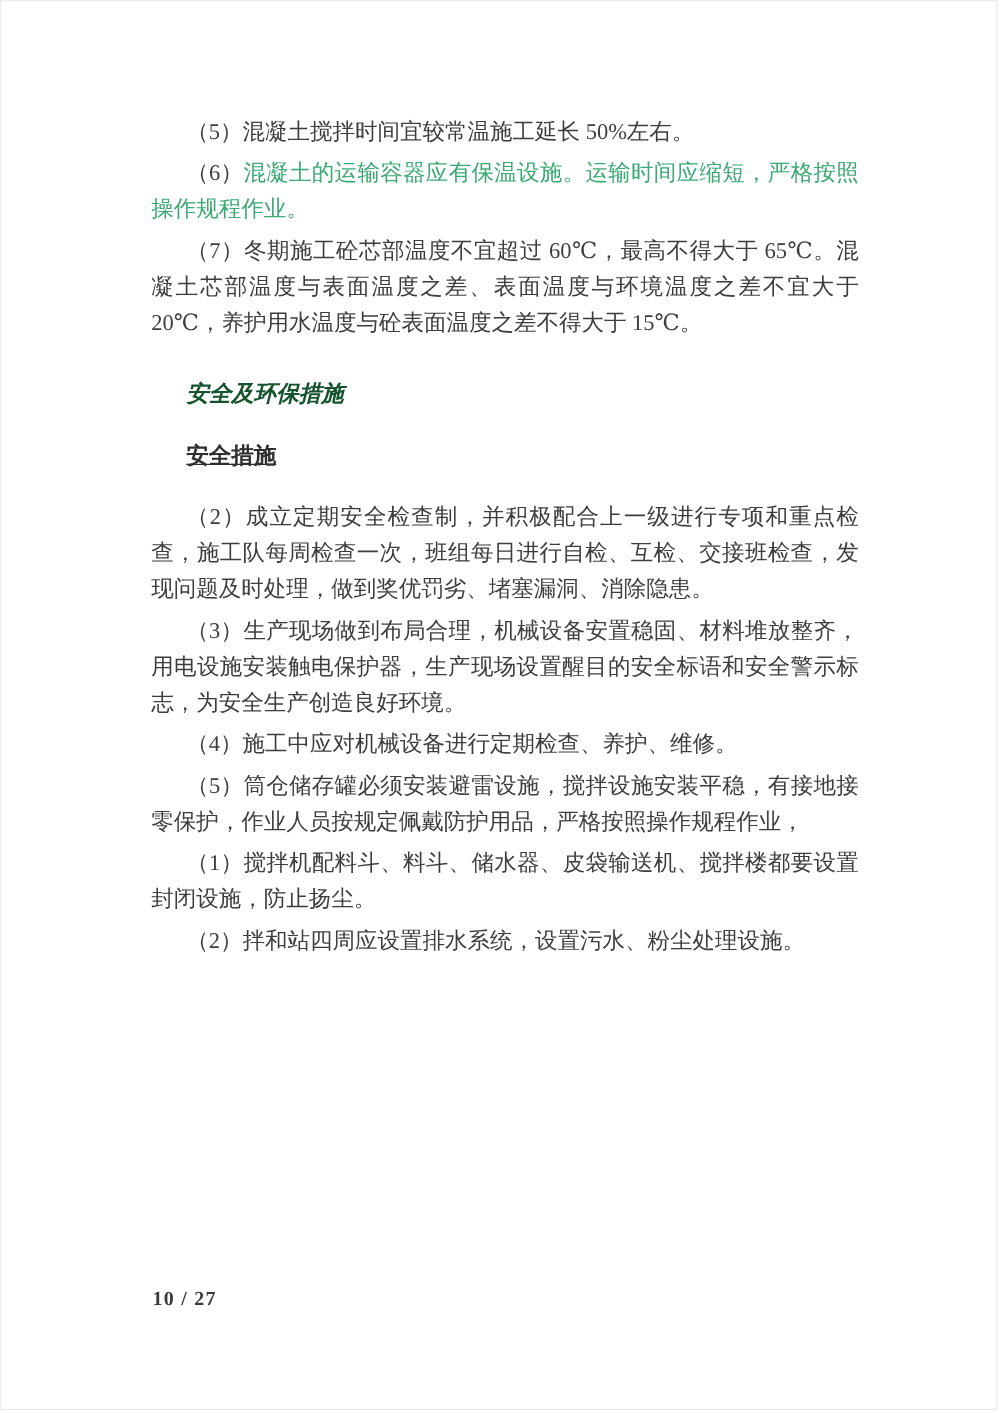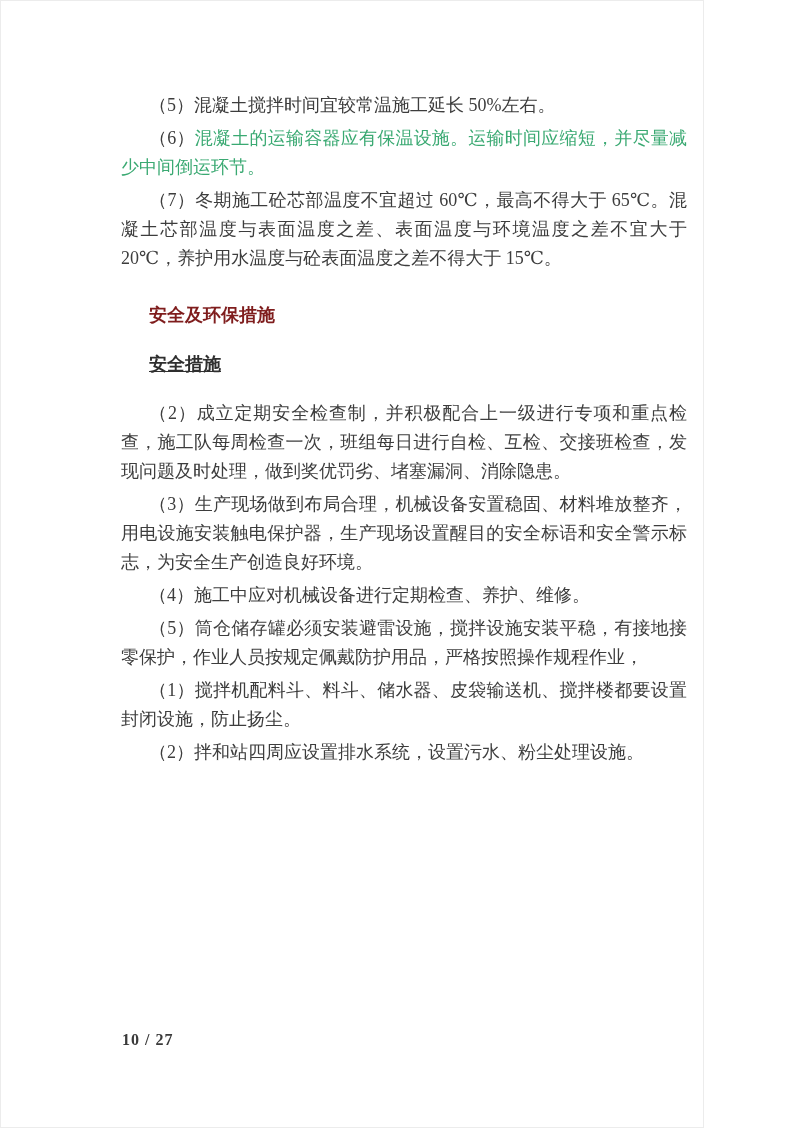--- a/index.html
+++ b/index.html
@@ -8,21 +8,21 @@
     background: #ffffff;
   }
   body {
     width: 800px;
     height: 1130px;
     overflow: hidden;
     font-family: "Liberation Serif", "DejaVu Serif", serif;
   }
   .page {
     position: relative;
-    width: 704px;
+    width: 798px;
     height: 1128px;
     border: 1px solid #ececec;
     background: #ffffff;
     box-sizing: border-box;
   }
   .doc-content {
     position: absolute;
     top: 0;
     left: 120px;
     width: 566px;
@@ -62,23 +62,23 @@
     color: #3a3a3a;
     letter-spacing: 1px;
   }
 </style>
 </head>
 <body>
 
 <div class="page">
   <div class="doc-content" id="doc-content" style="color: rgb(61, 61, 61);">
       <p class="para"><span>（5）混凝土搅拌时间宜较常温施工延长 50%左右。</span></p>
-      <p class="para"><span>（6）</span><span class="green" style="color: rgb(58, 169, 114);">混凝土的运输容器应有保温设施。运输时间应缩短，并尽量减少中间倒运环节。</span></p>
+      <p class="para"><span>（6）</span><span class="green" style="color: rgb(58, 169, 114);">混凝土的运输容器应有保温设施。运输时间应缩短，严格按照操作规程作业。</span></p>
       <p class="para"><span>（7）冬期施工砼芯部温度不宜超过 60℃，最高不得大于 65℃。混凝土芯部温度与表面温度之差、表面温度与环境温度之差不宜大于 20℃，养护用水温度与砼表面温度之差不得大于 15℃。</span></p>
-      <div class="heading" style="color: #7f1d1d;">安全及环保措施</div>
+      <div class="heading" style="color: #14532d; font-style: italic;">安全及环保措施</div>
       <div class="heading" style="color: rgb(47, 47, 47);">安全措施</div>
       <p class="para"><span>（2）成立定期安全检查制，并积极配合上一级进行专项和重点检查，施工队每周检查一次，班组每日进行自检、互检、交接班检查，发现问题及时处理，做到奖优罚劣、堵塞漏洞、消除隐患。</span></p>
       <p class="para"><span>（3）生产现场做到布局合理，机械设备安置稳固、材料堆放整齐，用电设施安装触电保护器，生产现场设置醒目的安全标语和安全警示标志，为安全生产创造良好环境。</span></p>
       <p class="para"><span>（4）施工中应对机械设备进行定期检查、养护、维修。</span></p>
       <p class="para"><span>（5）筒仓储存罐必须安装避雷设施，搅拌设施安装平稳，有接地接零保护，作业人员按规定佩戴防护用品，严格按照操作规程作业，</span></p>
       <p class="para"><span>（1）搅拌机配料斗、料斗、储水器、皮袋输送机、搅拌楼都要设置封闭设施，防止扬尘。</span></p>
       <p class="para"><span>（2）拌和站四周应设置排水系统，设置污水、粉尘处理设施。</span></p>
     </div>
   <div class="page-footer">10 / 27</div>
 </div>

